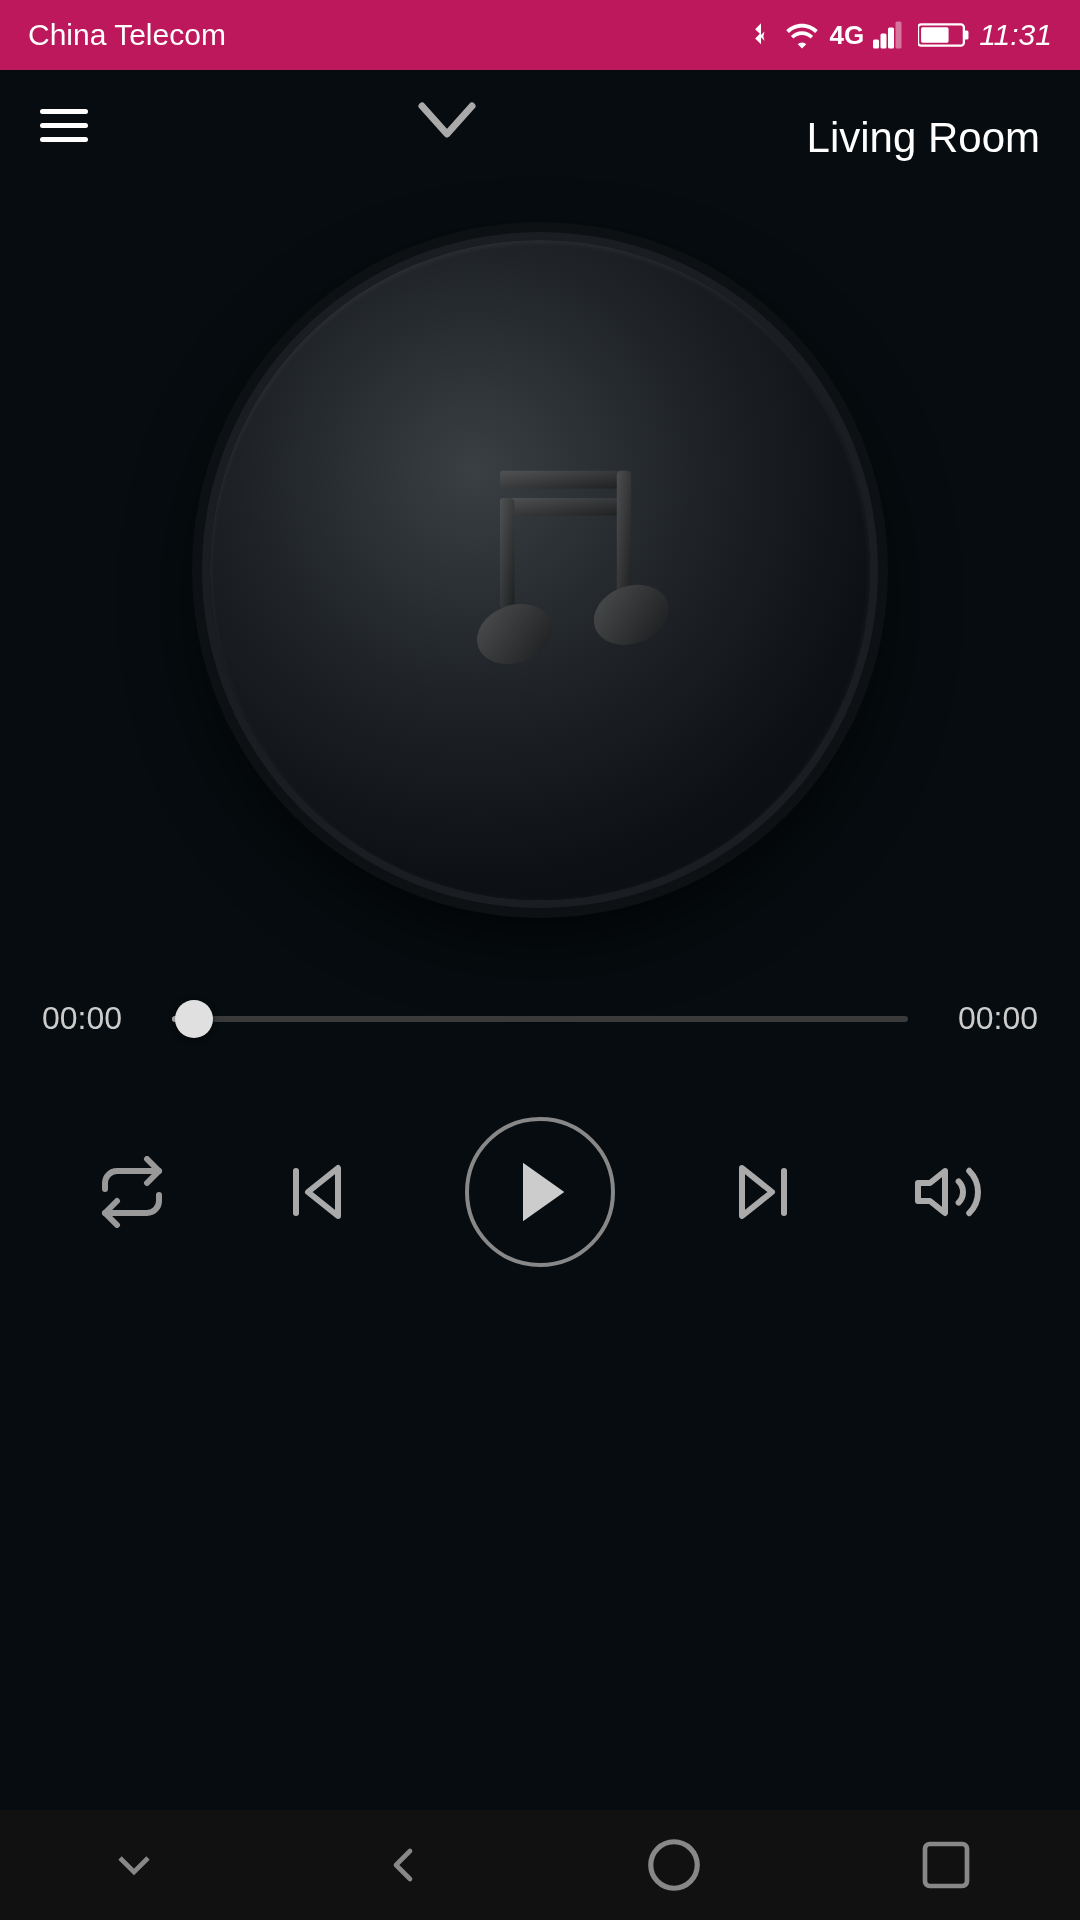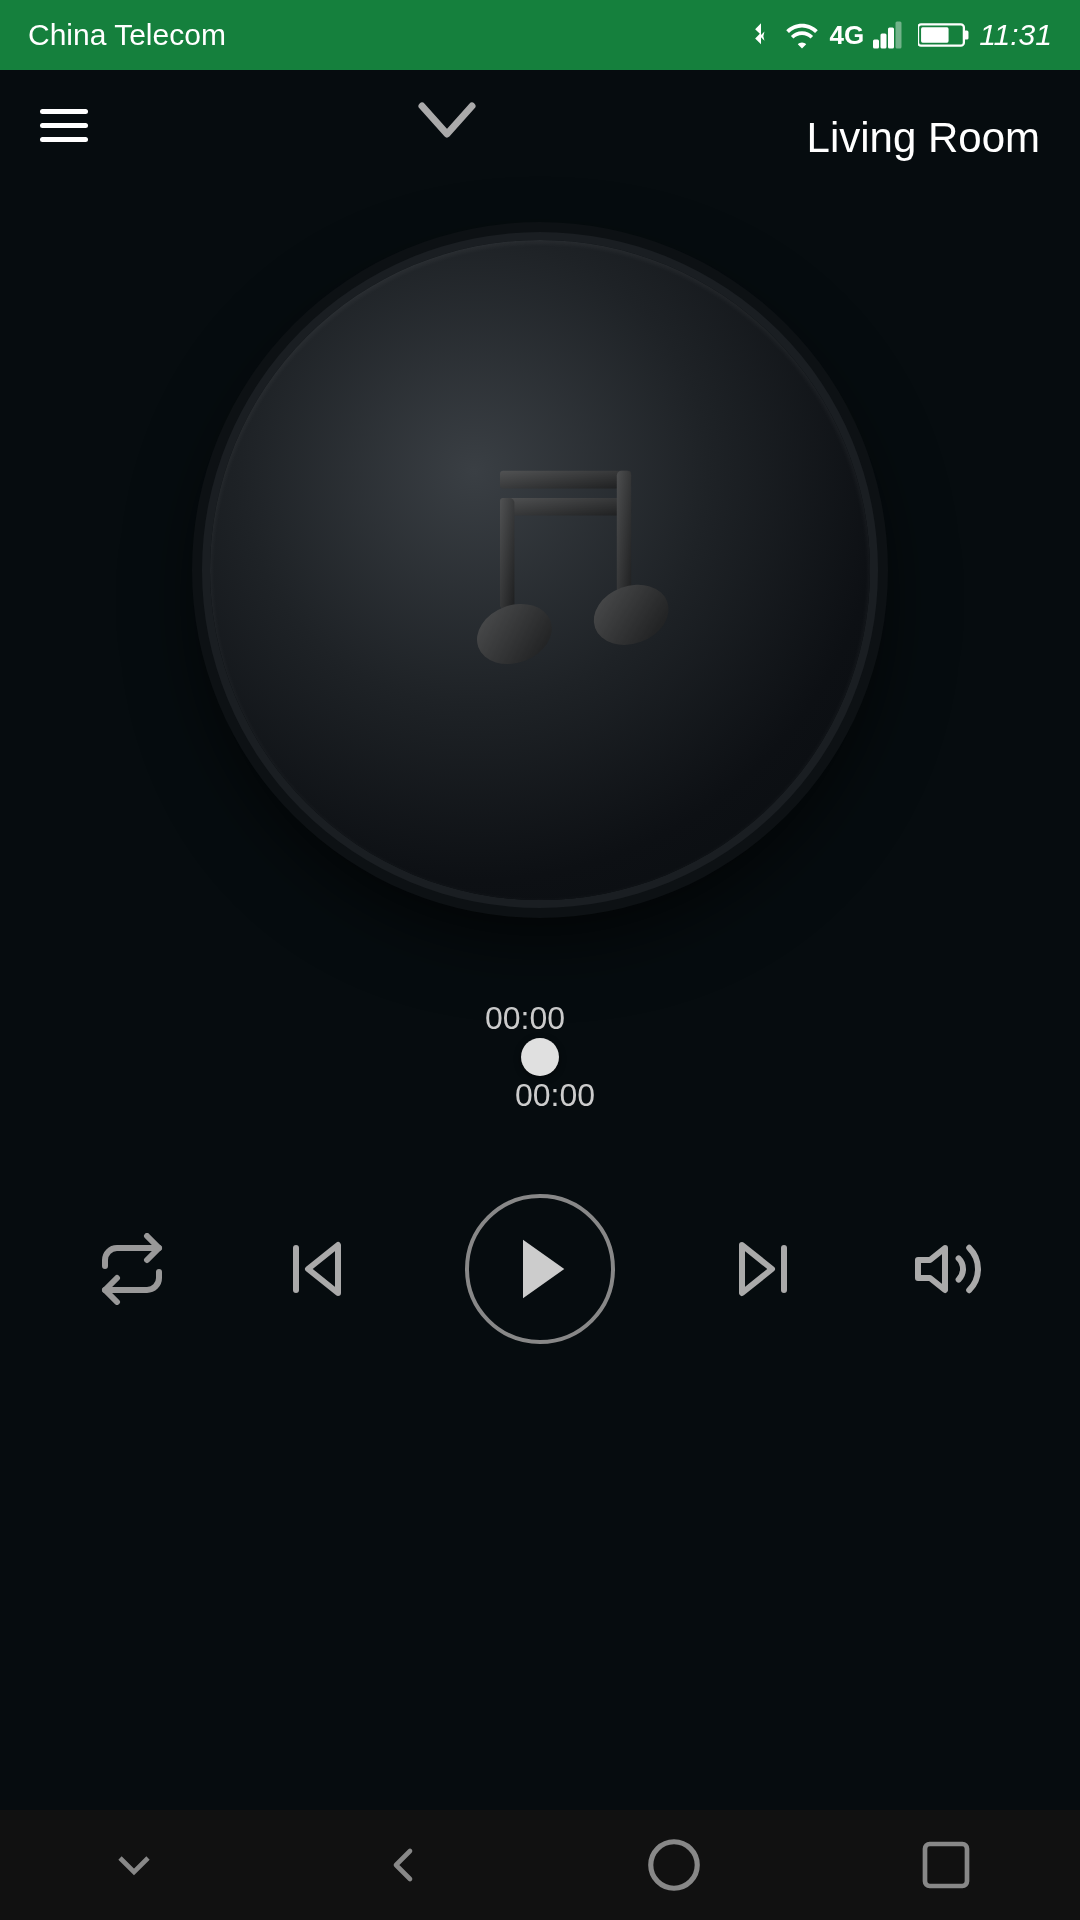--- a/index.html
+++ b/index.html
@@ -16,21 +16,21 @@
     }
 
     
     #status-bar {
       width: 100%;
       height: 70px;
       display: flex;
       align-items: center;
       justify-content: space-between;
       padding: 12px 28px;
-      background: #15803d;
+      background: #be185d;
     }
 
     #status-carrier {
       font-size: 30px;
       color: #ffffff;
       font-weight: 400;
     }
 
     #status-icons {
       display: flex;
@@ -113,21 +113,20 @@
     }
 
     
     #progress-area {
       width: 100%;
       padding: 0 42px;
       display: flex;
       align-items: center;
       gap: 20px;
       margin-top: 40px;
-      flex-direction: column;
     }
 
     #time-current {
       font-size: 32px;
       color: #cccccc;
       min-width: 100px;
     }
 
     #time-total {
       font-size: 32px;

